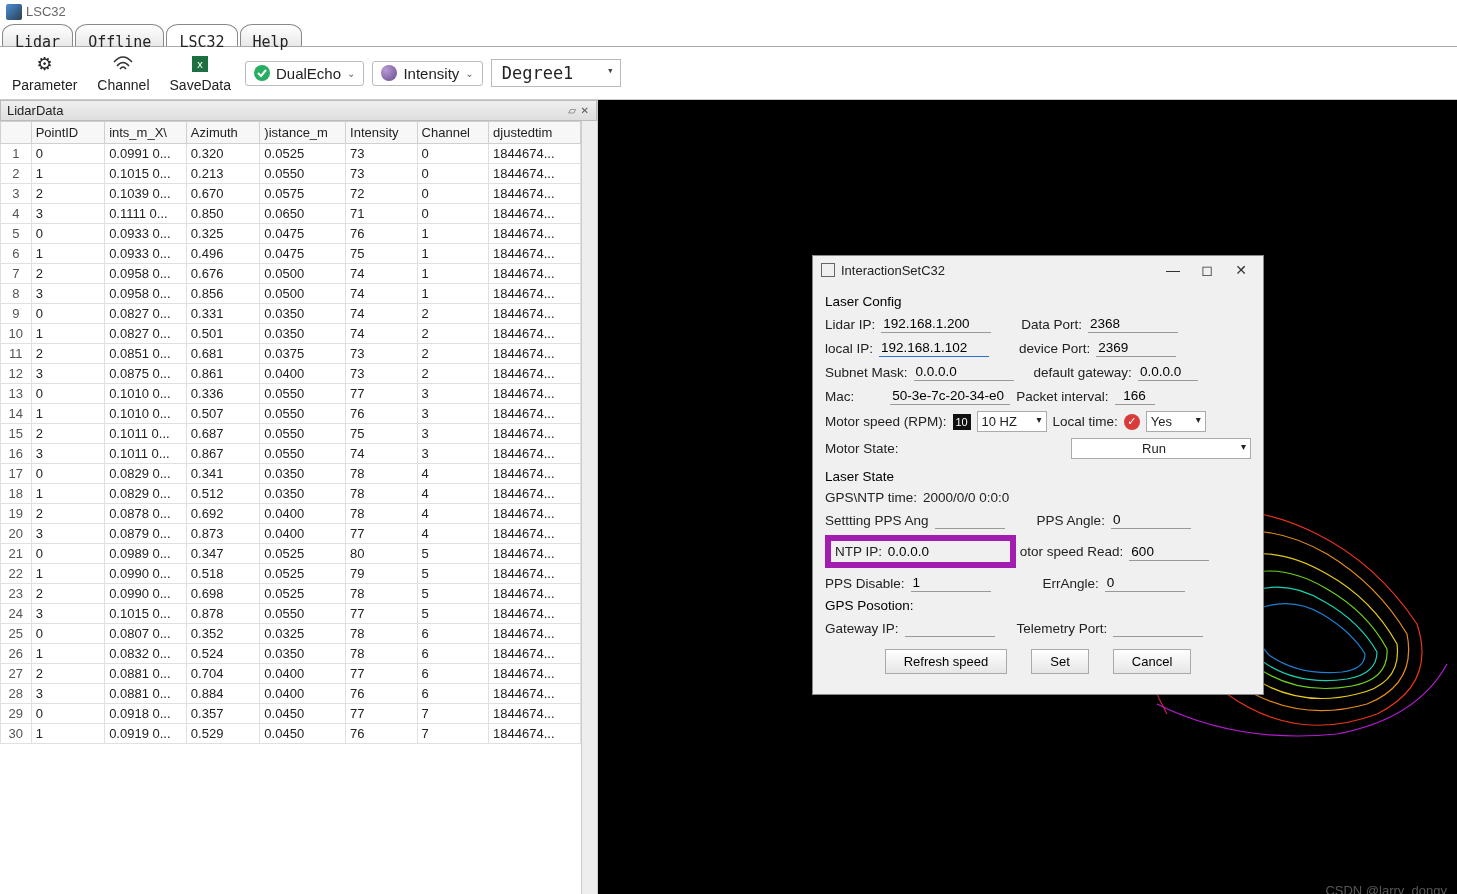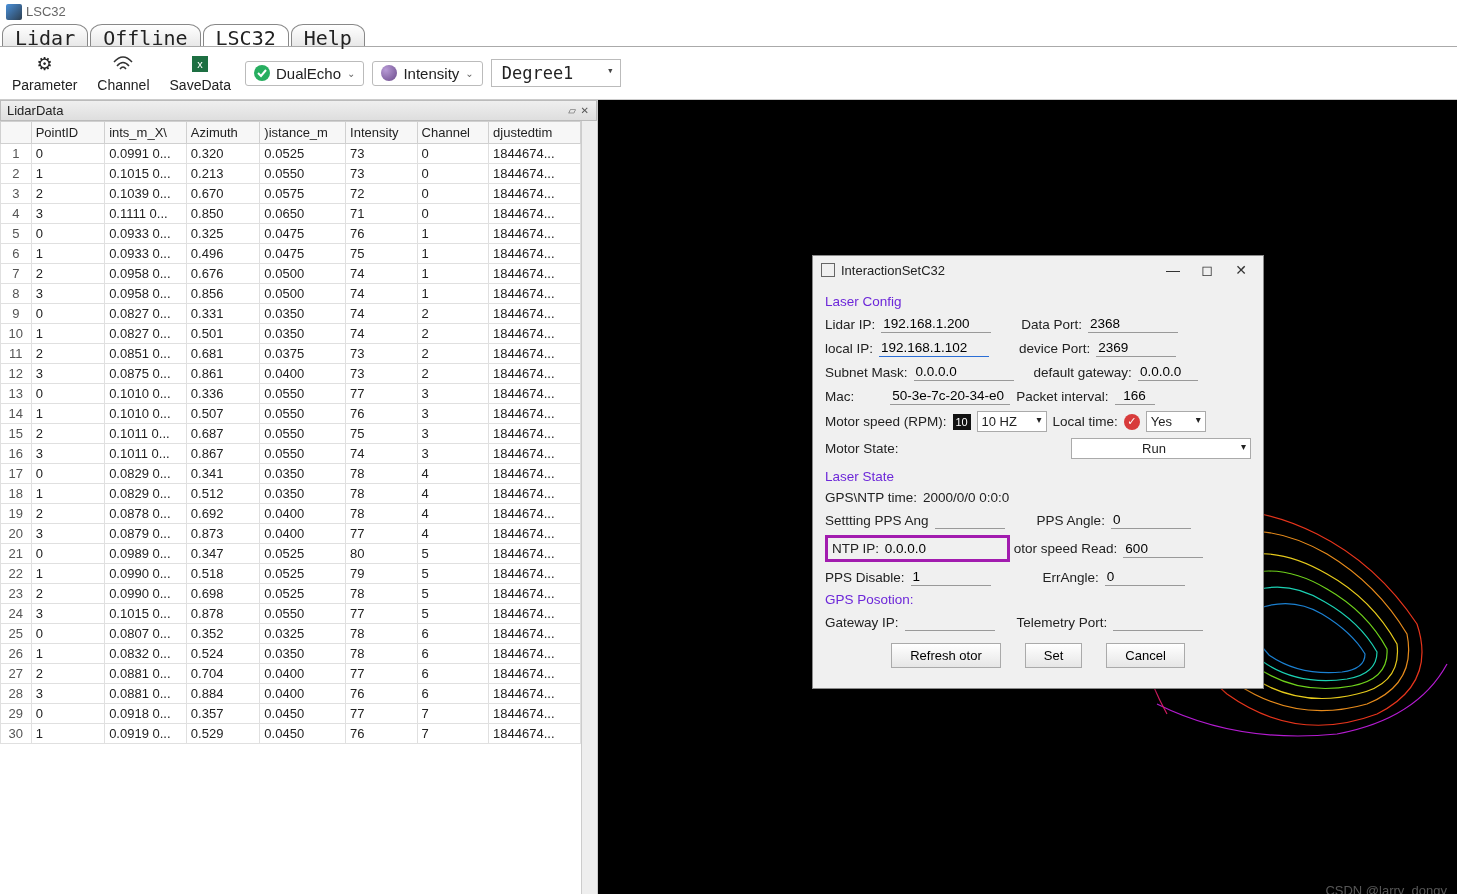--- a/index.html
+++ b/index.html
@@ -1,20 +1,20 @@
 <!DOCTYPE html>
 <html><head>
 <meta charset="utf-8">
 <style>
 * { box-sizing: border-box; margin: 0; padding: 0; font-family: "Microsoft YaHei", Arial, sans-serif; }
 body { background:#fff; font-size:13px; color:#222; overflow:hidden; width:1457px; height:894px; position:relative; }
 .titlebar { height:24px; line-height:24px; padding-left:6px; color:#666; font-size:13px; display:flex; align-items:center; gap:4px; }
 .titlebar .ticon { width:16px; height:16px; display:inline-block; background:linear-gradient(135deg,#4a90d9,#2c3e50); border-radius:2px; }
 .tabs { display:flex; padding-left:2px; height:22px; }
-.tab { border:1px solid #888; border-bottom:none; border-top-left-radius:12px 10px; border-top-right-radius:12px 10px; padding:1px 12px; font-family:"Consolas",monospace; font-size:20px; background:linear-gradient(#fff,#e8e8e8); margin-right:2px; cursor:pointer; }
+.tab { border:1px solid #888; border-bottom:none; border-top-left-radius:12px 10px; border-top-right-radius:12px 10px; padding:8px 12px; font-family:"Consolas",monospace; font-size:15px; background:linear-gradient(#fff,#e8e8e8); margin-right:2px; cursor:pointer; }
 .tab.active { background:#fff; position:relative; z-index:2; }
 .toolbar { border-top:1px solid #aaa; border-bottom:1px solid #ccc; padding:4px 6px; display:flex; align-items:center; gap:8px; }
 .tbtn { text-align:center; font-family:"Consolas",monospace; font-size:14px; cursor:pointer; padding:2px 6px; }
 .tbtn .ic { width:22px; height:22px; margin:0 auto 2px; display:flex; align-items:center; justify-content:center; font-size:18px; }
 .combo { display:flex; align-items:center; border:1px solid #bbb; border-radius:3px; padding:3px 8px; font-family:"Consolas",monospace; font-size:15px; gap:6px; cursor:pointer; }
 .combo .circ { width:16px; height:16px; border-radius:50%; display:inline-block; }
 .combo .dd { font-size:10px; color:#666; }
 .combo2 { border:1px solid #bbb; padding:3px 16px 3px 10px; font-family:"Consolas",monospace; font-size:17px; position:relative; cursor:pointer; min-width:130px; }
 .combo2::after { content:"▾"; position:absolute; right:6px; top:4px; font-size:11px; color:#444; }
 .main { display:flex; height:calc(894px - 24px - 22px - 44px); }
@@ -30,30 +30,30 @@
 .right { flex:1; background:#000; position:relative; }
 .cloud { position:absolute; right:0; bottom:140px; width:340px; height:280px; pointer-events:none; }
 .watermark { position:absolute; right:10px; bottom:6px; color:#bfbfbf; font-size:13px; opacity:.45; }
 
 .dlg { position:absolute; left:768px; top:255px; width:452px; background:#f0f0f0; border:1px solid #8a8a8a; box-shadow:2px 2px 6px rgba(0,0,0,.3); font-size:13px;margin-left:44px; }
 .dlg-title { display:flex; align-items:center; padding:6px 8px; gap:6px; }
 .dlg-title .dicon { width:14px; height:14px; border:1px solid #666; display:inline-block; }
 .dlg-title .sp { flex:1; }
 .dlg-title .wbtn { width:28px; text-align:center; cursor:pointer; font-size:14px; color:#333; }
 .dlg-body { padding:6px 12px 14px; font-family:"SimSun","Consolas",monospace; font-size:13.5px; }
-.sect { margin:4px 0 6px; color:#6d28d9; }
+.sect { margin:4px 0 6px; color:#000000; }
 .row { display:flex; align-items:center; margin:6px 0; gap:6px; }
 .row label { white-space:nowrap; }
 .uinp { border:none; border-bottom:1px solid #999; background:transparent; padding:1px 2px; font-family:inherit; font-size:13.5px; min-width:40px; }
 .sel { border:1px solid #aaa; padding:2px 4px; background:#fff; font-family:inherit; font-size:13px; cursor:pointer; position:relative; padding-right:18px; }
 .sel::after { content:"▾"; position:absolute; right:4px; top:2px; font-size:10px; }
 .chip { width:18px; height:16px; background:#111; color:#fff; font-size:11px; display:inline-flex; align-items:center; justify-content:center; }
 .chk { width:16px; height:16px; border-radius:50%; background:#d83b3b; color:#fff; display:inline-flex; align-items:center; justify-content:center; font-size:11px; }
 .btn { border:1px solid #aaa; background:linear-gradient(#fff,#e6e6e6); padding:4px 18px; cursor:pointer; font-family:inherit; font-size:13px; }
-.hl { border:3px solid #a21caf; padding:2px 4px; display:inline-flex; align-items:center; }
+.hl { border:6px solid #a21caf; padding:2px 4px; display:inline-flex; align-items:center; }
 </style>
 </head>
 <body>
 
 <div class="titlebar">
   <span class="ticon"></span>
   <span>LSC32</span>
 </div>
 
 <div class="tabs">
@@ -554,18 +554,18 @@
 
     <div class="row">
       <label>Gateway IP:</label>
       <input class="uinp" style="width: 90px;">
       <span style="width:10px"></span>
       <label>Telemetry Port:</label>
       <input class="uinp" style="width: 90px;">
     </div>
 
     <div class="row" style="justify-content:center;gap:24px;margin-top:12px">
-      <button class="btn">Refresh otor</button>
+      <button class="btn">Refresh speed</button>
       <button class="btn">Set</button>
       <button class="btn">Cancel</button>
     </div>
   </div>
 </div>
 
 </body></html>

